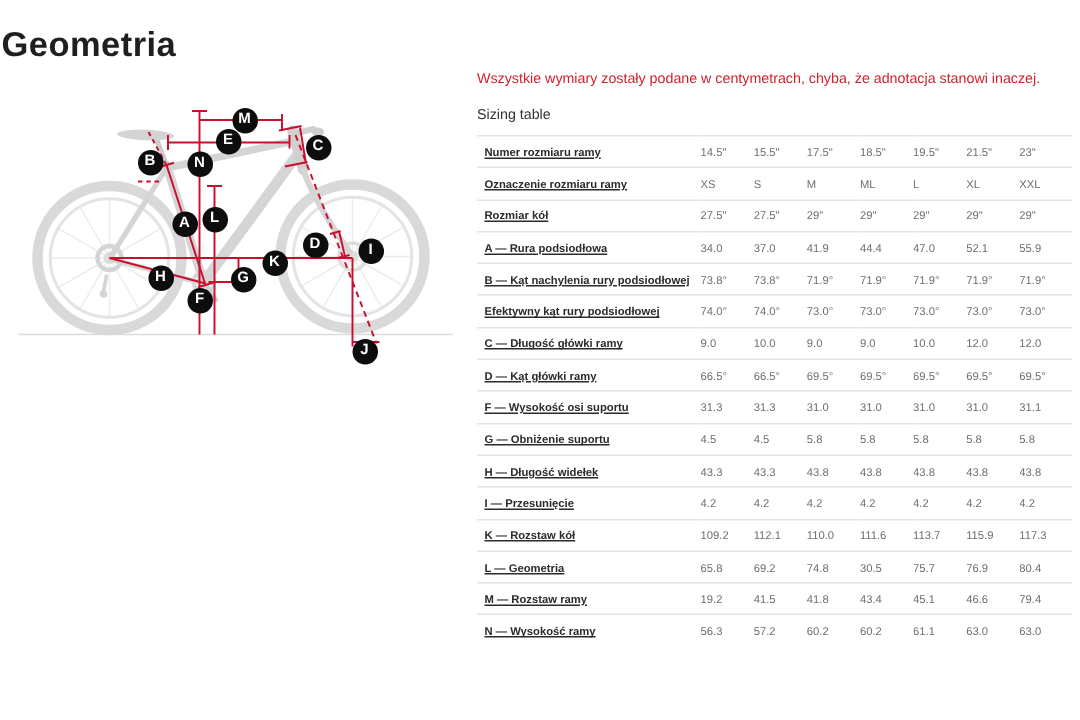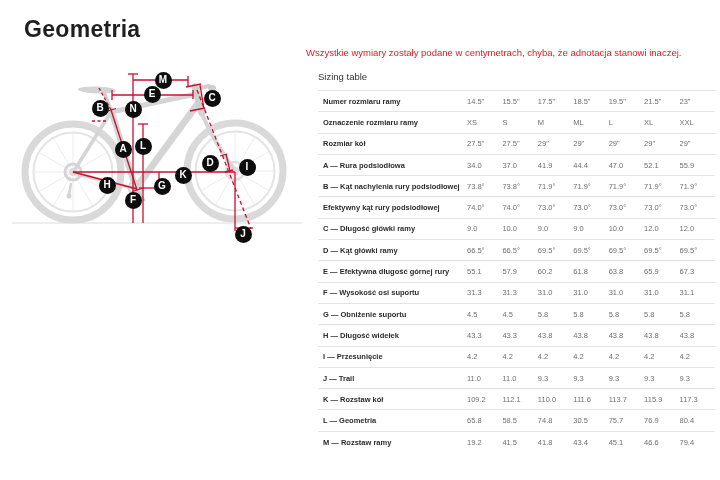--- a/index.html
+++ b/index.html
@@ -1,34 +1,34 @@
 <!DOCTYPE html>
 <html><head>
 <meta charset="utf-8">
 <style>
   * { margin:0; padding:0; box-sizing:border-box; }
   html,body { width:720px; height:480px; background:#fff; overflow:hidden;
               font-family:"Liberation Sans", sans-serif; }
   .page { position:relative; width:720px; height:480px; background:#fff; }
 
-  .page-title { position:absolute; left:24px; top:16px; font-size:23px;
+  .page-title { position:absolute; left:1px; top:16px; font-size:23px;
                 font-weight:700; color:#1f1f1f; letter-spacing:.3px; }
 
-  .note { position:absolute; left:306px; top:47px; font-size:9.5px;
+  .note { position:absolute; left:318px; top:47px; font-size:9.5px;
           color:#d2212e; white-space:nowrap; }
 
   .table-heading { position:absolute; left:318px; top:71px; font-size:9.5px;
                    font-weight:400; color:#333; }
 
   .sizing-table { position:absolute; left:318px; top:90px; width:397px;
                   border-collapse:collapse; table-layout:fixed; }
   .sizing-table tr { border-top:1px solid #e3e3e3; }
   .sizing-table th, .sizing-table td { height:21.3px; vertical-align:middle;
                   font-size:7.5px; text-align:left; white-space:nowrap; overflow:hidden; }
-  .sizing-table th { font-weight:700; color:#2b2b2b; padding-left:5px; }
+  .sizing-table th { font-weight:700; color:#2b2b2b; padding-left:5px;text-decoration:underline; }
   .sizing-table td { font-weight:400; color:#6f6f6f; }
 
   .diagram { position:absolute; left:0; top:60px; width:310px; height:190px; }
   .diagram svg { position:absolute; left:0; top:0; }
   .marker { position:absolute; width:17px; height:17px; border-radius:50%;
             background:#0d0d0d; color:#fff; font-size:10px; font-weight:700;
             display:flex; align-items:center; justify-content:center; line-height:1; }
 </style>
 </head>
 <body>
@@ -239,30 +239,20 @@
           <th>D — Kąt główki ramy</th>
           <td>66.5°</td>
           <td>66.5°</td>
           <td>69.5°</td>
           <td>69.5°</td>
           <td>69.5°</td>
           <td>69.5°</td>
           <td>69.5°</td>
         </tr>
         <tr>
-          <th>E — Efektywna długość górnej rury</th>
-          <td>55.1</td>
-          <td>57.9</td>
-          <td>60.2</td>
-          <td>61.8</td>
-          <td>63.8</td>
-          <td>65.9</td>
-          <td>67.3</td>
-        </tr>
-        <tr>
           <th>F — Wysokość osi suportu</th>
           <td>31.3</td>
           <td>31.3</td>
           <td>31.0</td>
           <td>31.0</td>
           <td>31.0</td>
           <td>31.0</td>
           <td>31.1</td>
         </tr>
         <tr>
@@ -289,55 +279,55 @@
           <th>I — Przesunięcie</th>
           <td>4.2</td>
           <td>4.2</td>
           <td>4.2</td>
           <td>4.2</td>
           <td>4.2</td>
           <td>4.2</td>
           <td>4.2</td>
         </tr>
         <tr>
-          <th>J — Trail</th>
-          <td>11.0</td>
-          <td>11.0</td>
-          <td>9.3</td>
-          <td>9.3</td>
-          <td>9.3</td>
-          <td>9.3</td>
-          <td>9.3</td>
-        </tr>
-        <tr>
           <th>K — Rozstaw kół</th>
           <td>109.2</td>
           <td>112.1</td>
           <td>110.0</td>
           <td>111.6</td>
           <td>113.7</td>
           <td>115.9</td>
           <td>117.3</td>
         </tr>
         <tr>
           <th>L — Geometria</th>
           <td>65.8</td>
-          <td>58.5</td>
+          <td>69.2</td>
           <td>74.8</td>
           <td>30.5</td>
           <td>75.7</td>
           <td>76.9</td>
           <td>80.4</td>
         </tr>
         <tr>
           <th>M — Rozstaw ramy</th>
           <td>19.2</td>
           <td>41.5</td>
           <td>41.8</td>
           <td>43.4</td>
           <td>45.1</td>
           <td>46.6</td>
           <td>79.4</td>
         </tr>
+        <tr>
+          <th>N — Wysokość ramy</th>
+          <td>56.3</td>
+          <td>57.2</td>
+          <td>60.2</td>
+          <td>60.2</td>
+          <td>61.1</td>
+          <td>63.0</td>
+          <td>63.0</td>
+        </tr>
       </tbody>
   </table>
 
 </div>
 
 </body></html>

